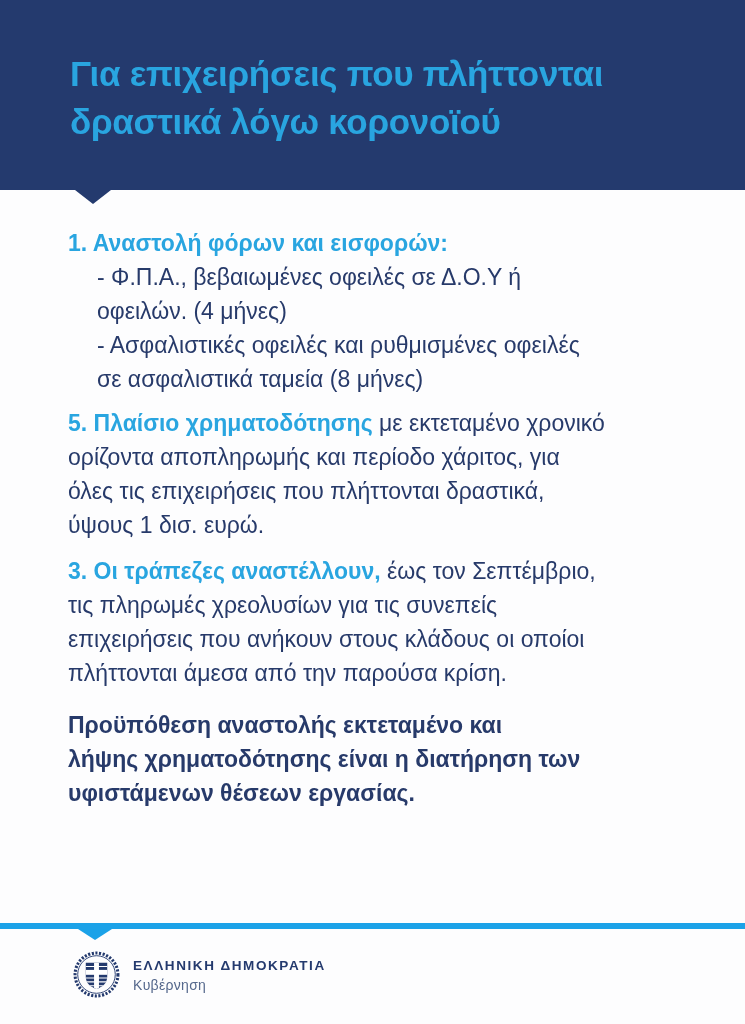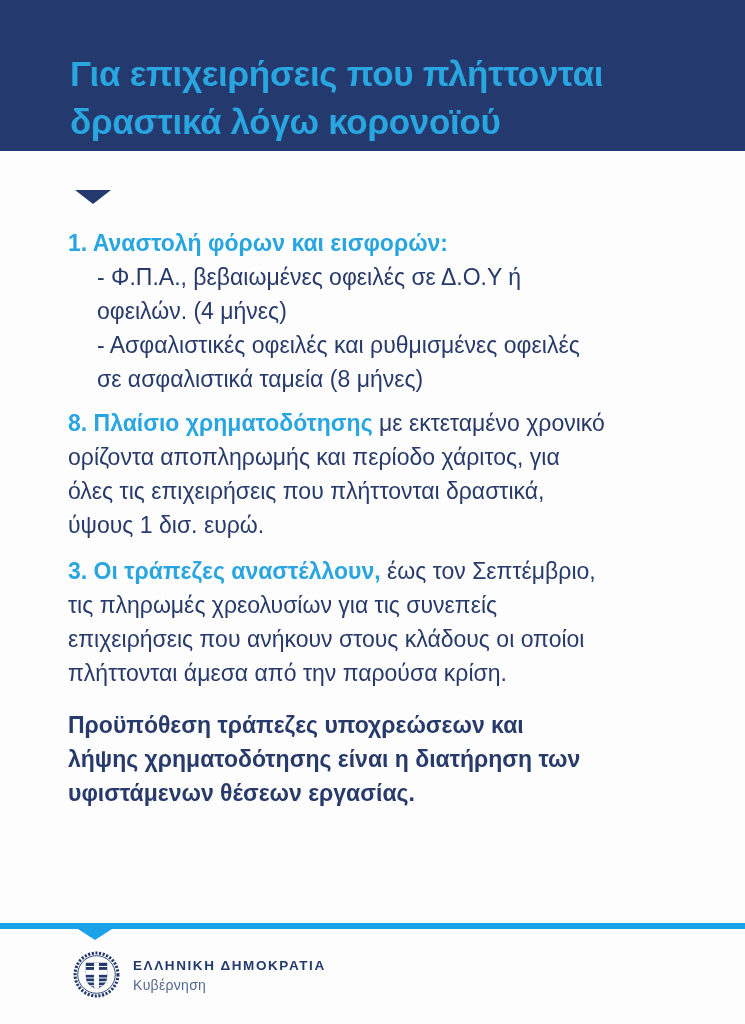--- a/index.html
+++ b/index.html
@@ -15,21 +15,21 @@
   .page{
     position:relative;
     width:745px;height:1024px;
     background:var(--page-bg);
     font-family:"Liberation Sans","DejaVu Sans",sans-serif;
     overflow:hidden;
   }
   
   .header{
     position:absolute;top:0;left:0;
-    width:745px;height:151px;
+    width:745px;height:190px;
     background:var(--navy);
   }
   .header .title{
     position:absolute;left:70px;top:50px;
     color:var(--accent);
     font-size:35px;font-weight:bold;
     line-height:48px;letter-spacing:-0.3px;
     white-space:nowrap;
   }
   .header-notch{
@@ -107,35 +107,35 @@
       <div class="line sec-heading">1. Αναστολή φόρων και εισφορών:</div>
       <div class="indent">
         <div class="line">- Φ.Π.Α., βεβαιωμένες οφειλές σε Δ.Ο.Υ ή</div>
         <div class="line">οφειλών. (4 μήνες)</div>
         <div class="line">- Ασφαλιστικές οφειλές και ρυθμισμένες οφειλές</div>
         <div class="line">σε ασφαλιστικά ταμεία (8 μήνες)</div>
       </div>
     </div>
 
     <div class="section gap-sm">
-      <div class="line"><span class="sec-heading">8. Πλαίσιο χρηματοδότησης</span><span> με εκτεταμένο χρονικό</span></div>
+      <div class="line"><span class="sec-heading">5. Πλαίσιο χρηματοδότησης</span><span> με εκτεταμένο χρονικό</span></div>
       <div class="line">ορίζοντα αποπληρωμής και περίοδο χάριτος, για</div>
       <div class="line">όλες τις επιχειρήσεις που πλήττονται δραστικά,</div>
       <div class="line">ύψους 1 δισ. ευρώ.</div>
     </div>
 
     <div class="section gap-md">
       <div class="line"><span class="sec-heading">3. Οι τράπεζες αναστέλλουν,</span><span> έως τον Σεπτέμβριο,</span></div>
       <div class="line">τις πληρωμές χρεολυσίων για τις συνεπείς</div>
       <div class="line">επιχειρήσεις που ανήκουν στους κλάδους οι οποίοι</div>
       <div class="line">πλήττονται άμεσα από την παρούσα κρίση.</div>
     </div>
 
     <div class="conclusion">
-      <div class="line">Προϋπόθεση τράπεζες υποχρεώσεων και</div>
+      <div class="line">Προϋπόθεση αναστολής εκτεταμένο και</div>
       <div class="line">λήψης  χρηματοδότησης είναι η διατήρηση των</div>
       <div class="line">υφιστάμενων θέσεων εργασίας.</div>
     </div>
 
   </div>
 
   <div class="footer-sep"></div>
   <div class="footer-notch"></div>
 
   <svg class="emblem" viewBox="0 0 48 48" aria-hidden="true">

